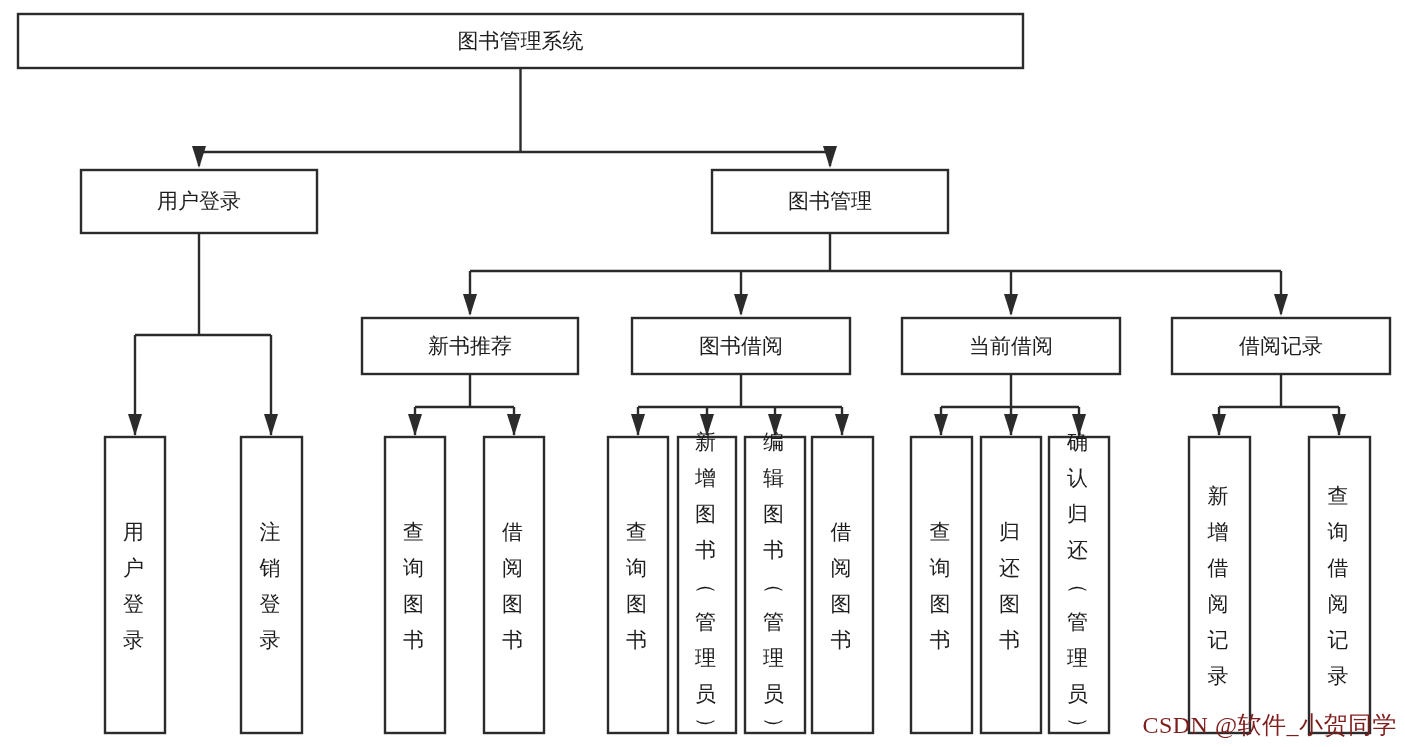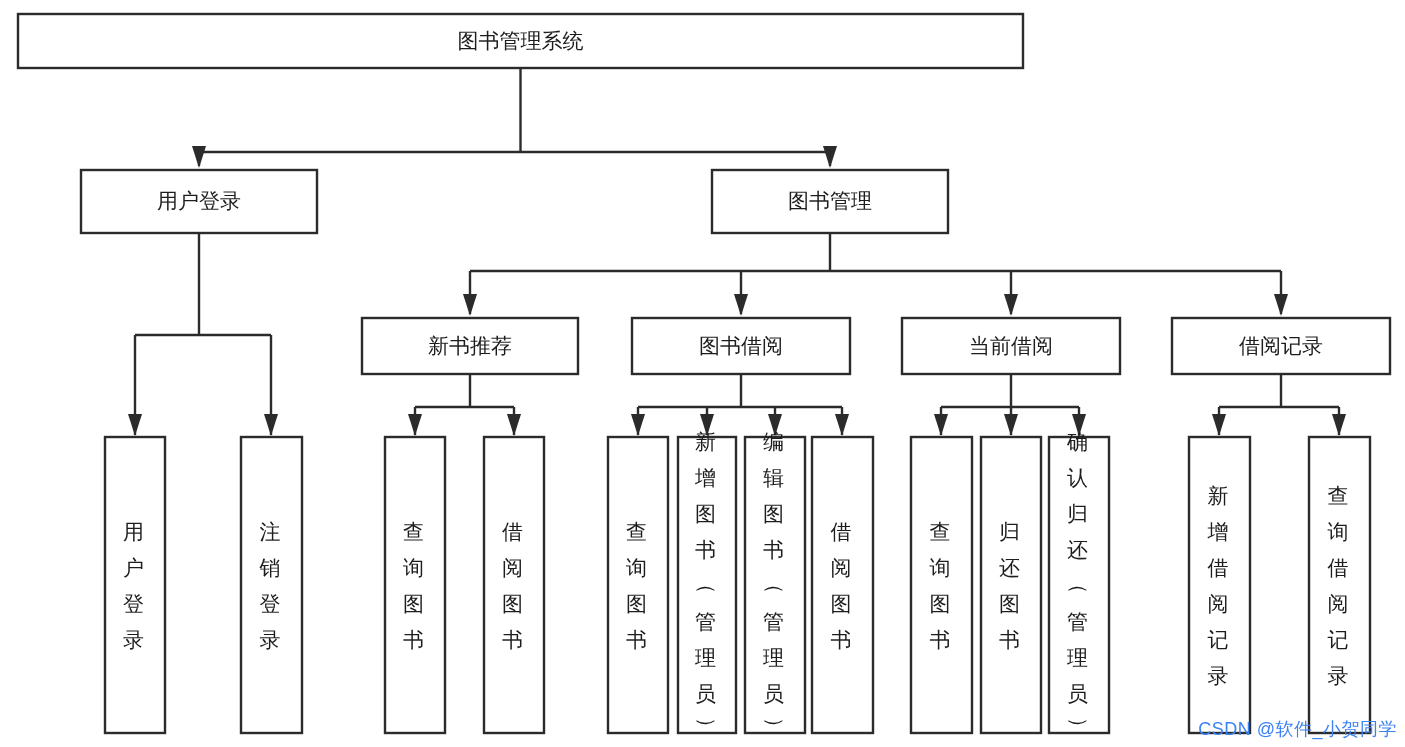--- a/index.html
+++ b/index.html
@@ -50,23 +50,23 @@
     stroke-linecap: butt;
   }
   .arrow-head {
     fill: #2b2b2b;
     stroke: none;
   }
   .watermark {
     position: absolute;
     right: 8px;
     bottom: 6px;
-    font-family: Liberation Sans, sans-serif;
-    font-size: 18px;
-    color: #3b82f6;
+    font-family: Liberation Serif, serif;
+    font-size: 24px;
+    color: #7f1d1d;
     letter-spacing: 0.5px;
     white-space: nowrap;
     user-select: none;
   }
 </style>
 </head>
 <body>
 
 <div id="diagram-root">
 

